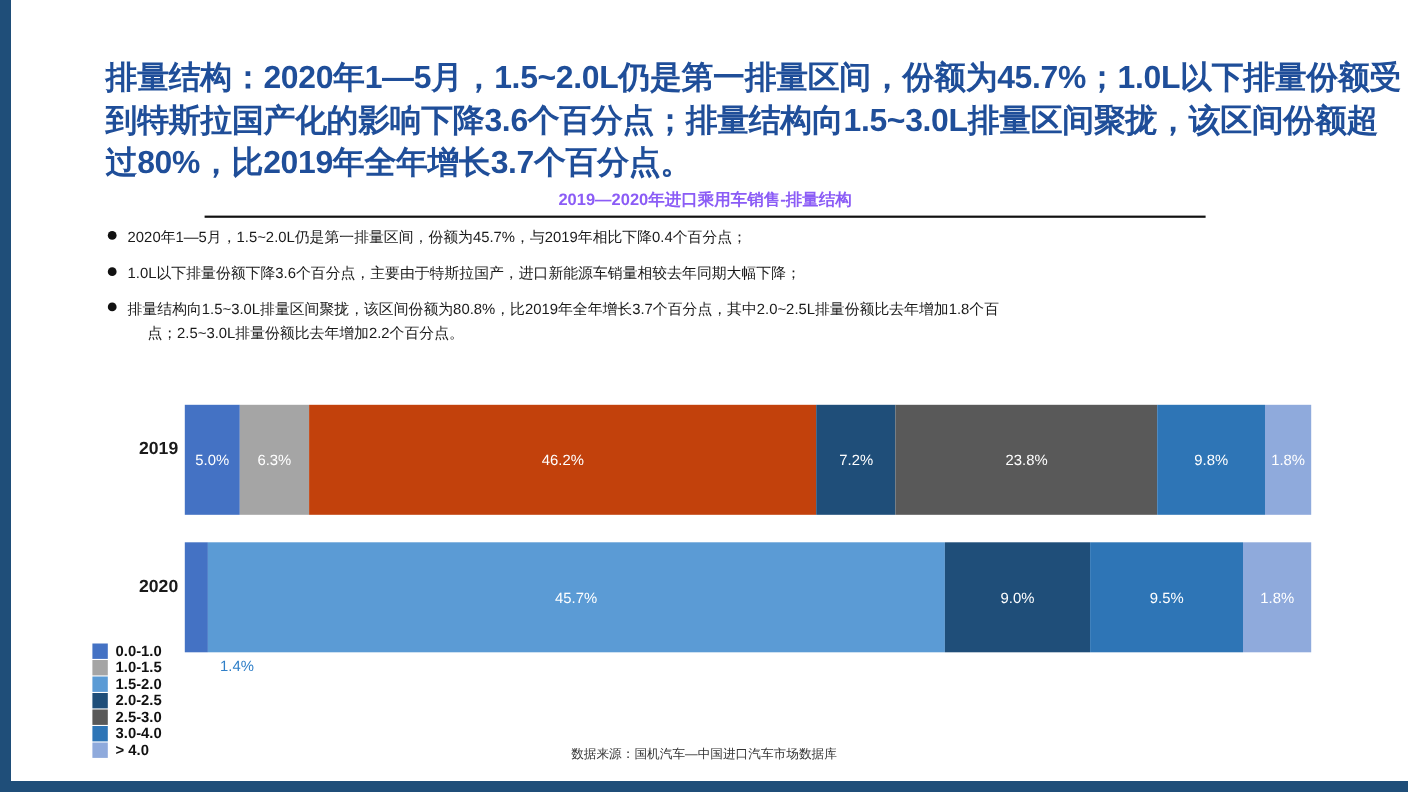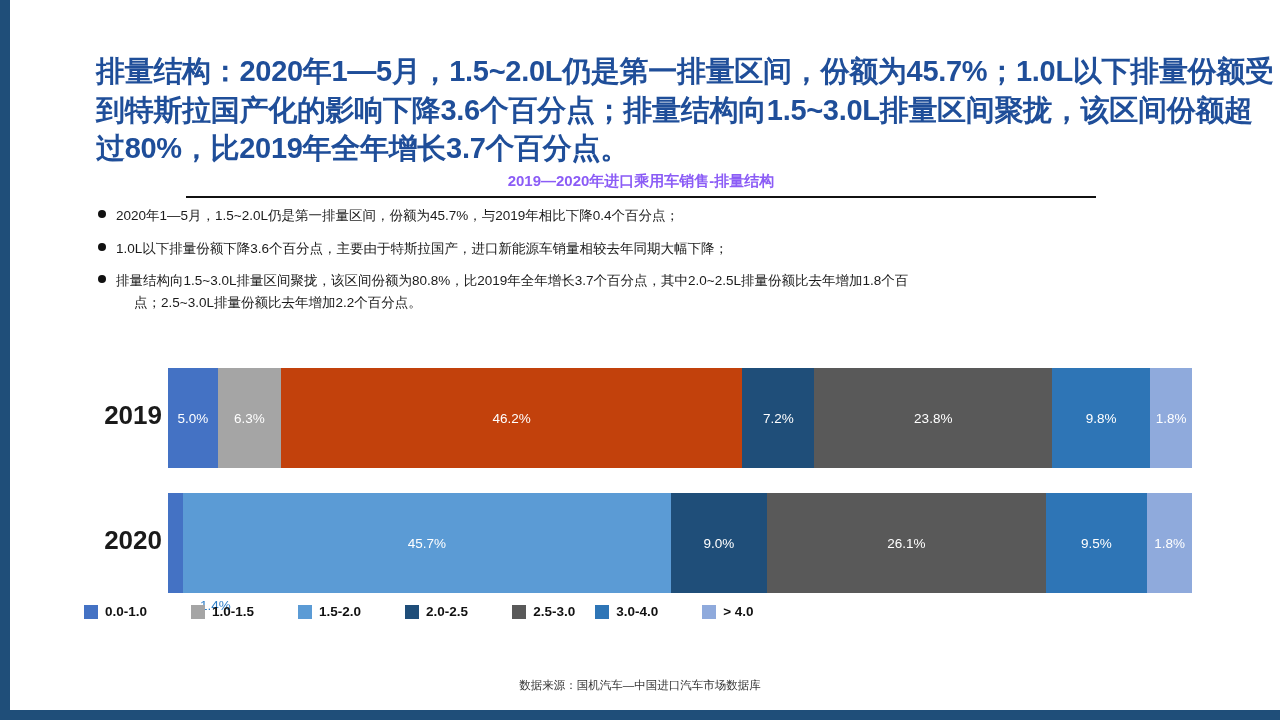--- a/index.html
+++ b/index.html
@@ -98,21 +98,21 @@
     height: 100px;
   }
   .row.r2019 { top: 0; }
   .row.r2020 { top: 125px; }
   .row-label {
     position: absolute;
     left: 0;
     top: 32px;
     width: 78px;
     text-align: right;
-    font-size: 26px;
+    font-size: 16px;
     font-weight: bold;
     color: #1a1a1a;
   }
   .stack {
     position: absolute;
     left: 84px;
     top: 0;
     width: 1024px;
     height: 100px;
     display: flex;
@@ -130,24 +130,25 @@
     white-space: nowrap;
   }
   .outer-label {
     position: absolute;
     color: #2f7fc8;
     font-size: 13.5px;
   }
   .legend {
     position: absolute;
     left: 84px;
-    top: 604px;
+    top: 584px;
     width: 1120px;
     display: flex;
     align-items: flex-start;
+    flex-direction: column;
   }
   .legend-item {
     display: flex;
     align-items: center;
     font-size: 13.5px;
     font-weight: bold;
     color: #111;
   }
   .legend-swatch {
     width: 14px;
@@ -223,23 +224,20 @@
   <div class="row r2020">
     <div class="row-label">2020</div>
     <div class="stack">
       <div class="seg" style="flex:1.4;background:#4472c4"></div>
       <div class="seg" style="flex:45.7;background:#5b9bd5">
         <span>45.7%</span>
       </div>
       <div class="seg" style="flex:9.0;background:#1f4e79">
         <span>9.0%</span>
       </div>
-      <div class="seg" style="flex:26.1;background:#595959">
-        <span>26.1%</span>
-      </div>
       <div class="seg" style="flex:9.5;background:#2e75b6">
         <span>9.5%</span>
       </div>
       <div class="seg" style="flex:4.2;background:#8faadc">
         <span>1.8%</span>
       </div>
     </div>
     <div class="outer-label" style="left:116px; top:105px;">1.4%</div>
   </div>
 

